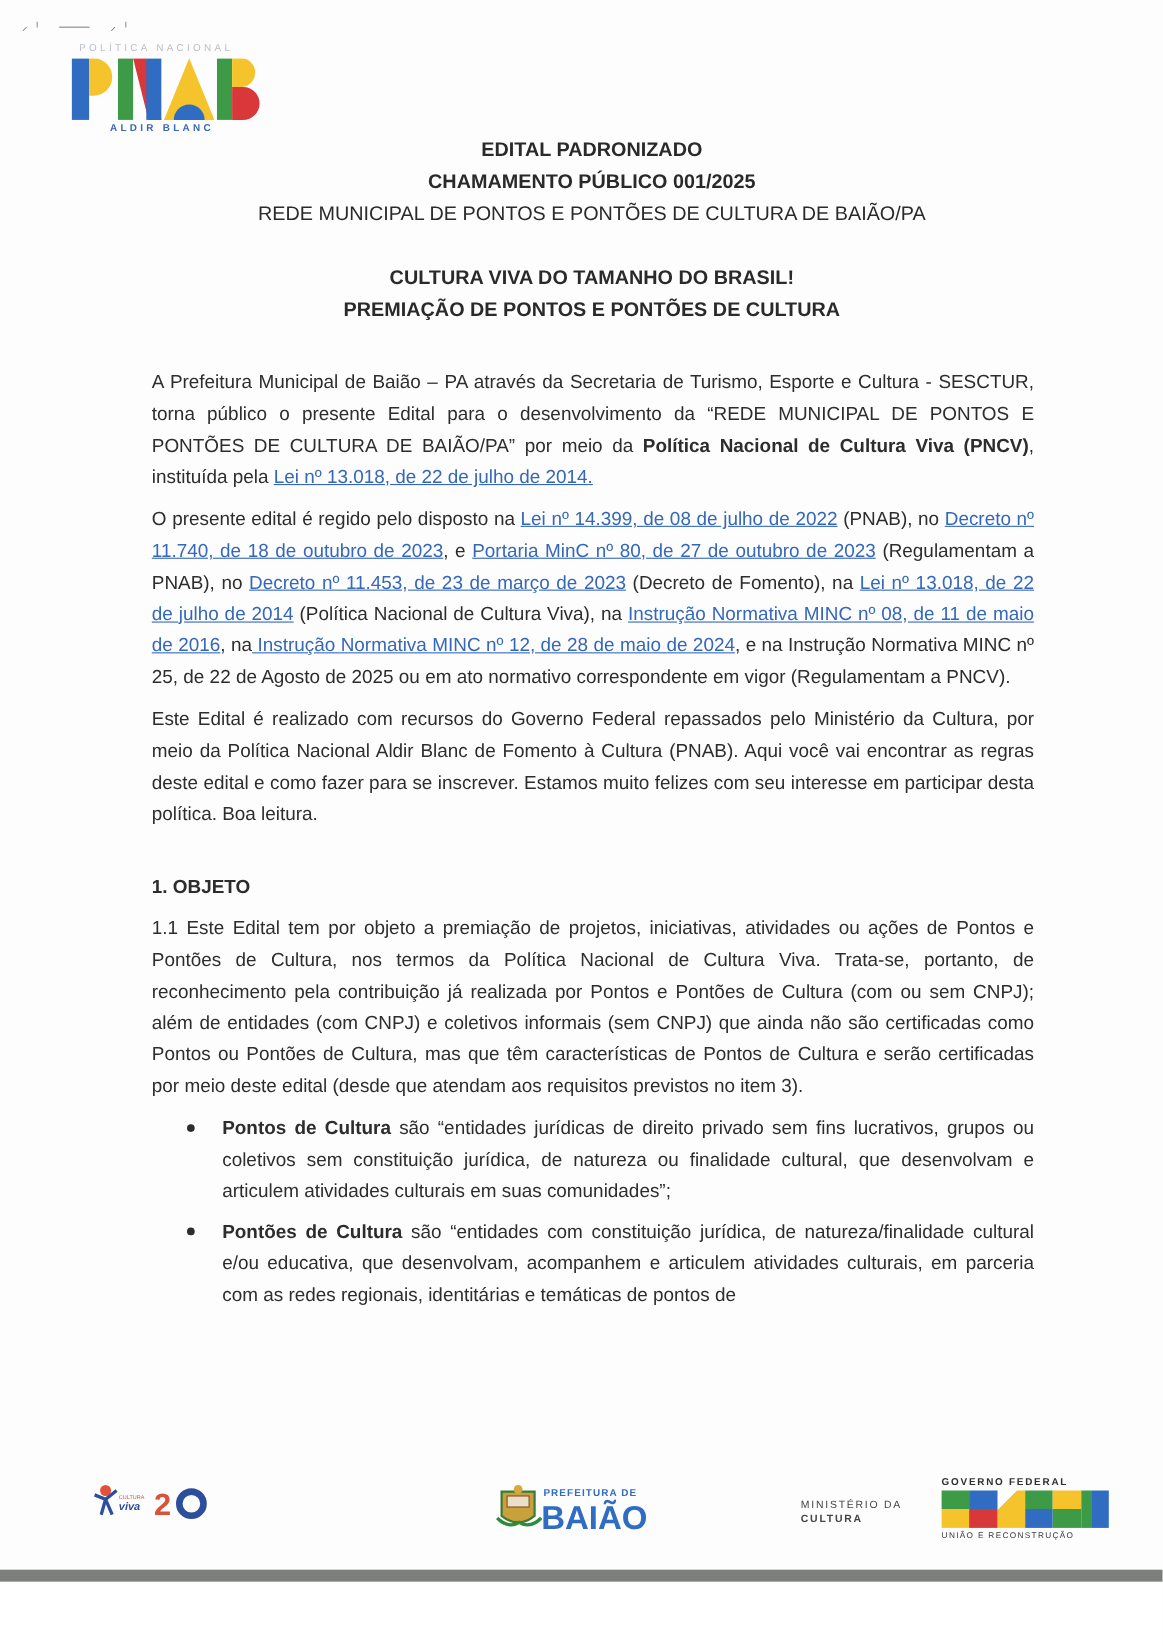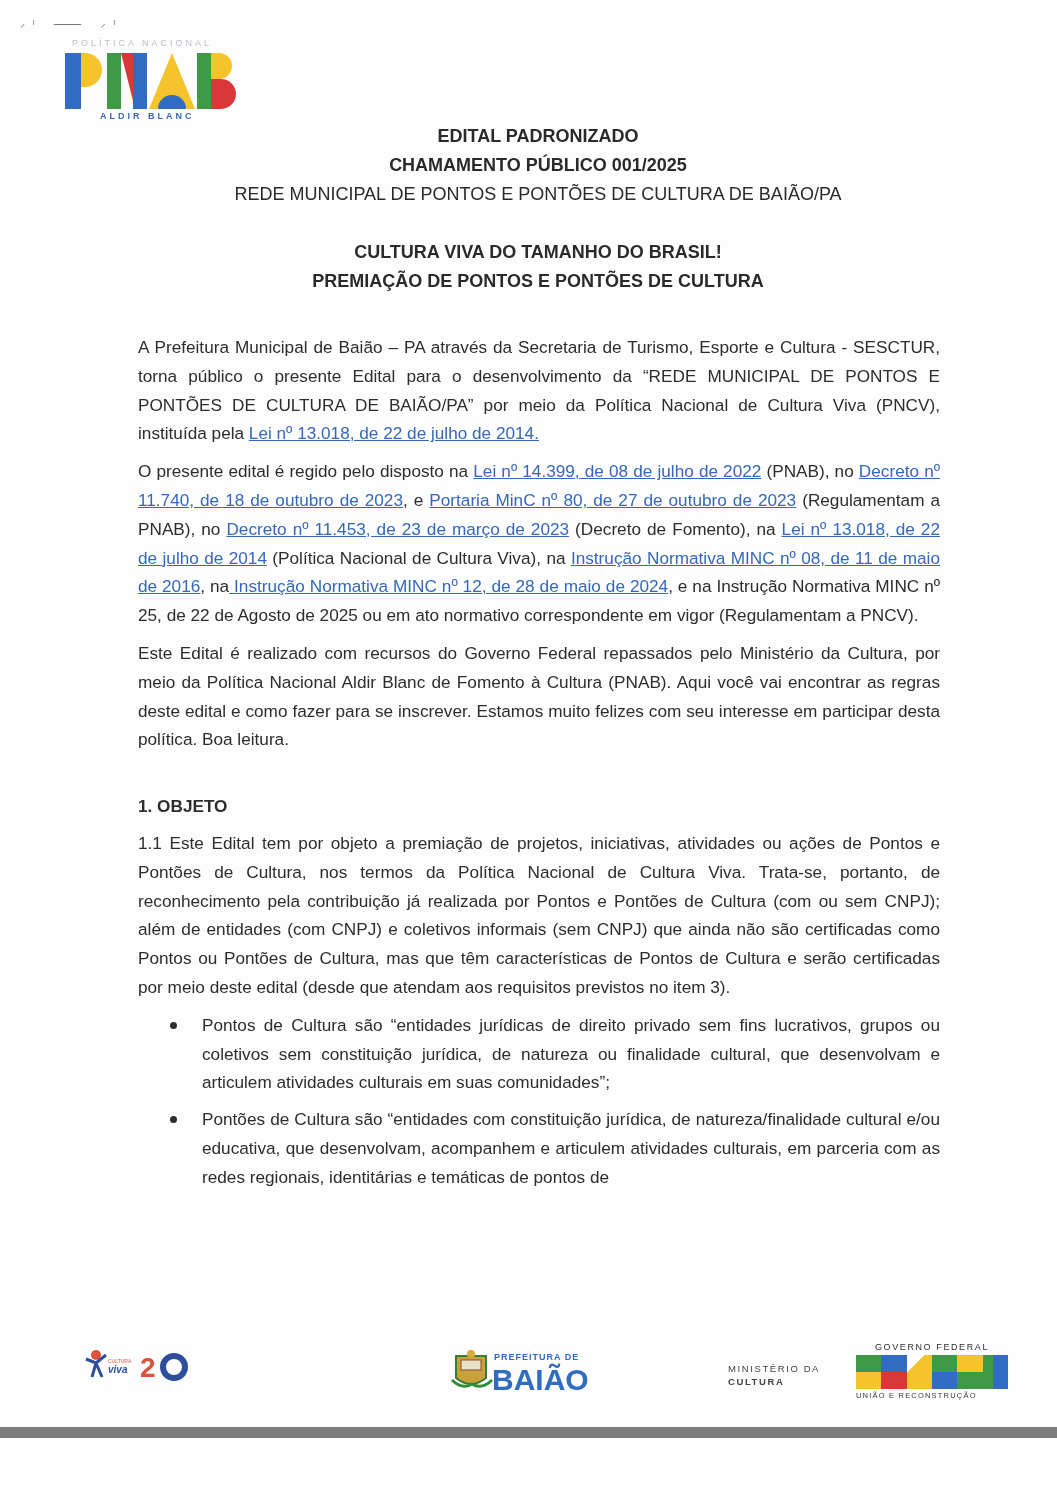--- a/index.html
+++ b/index.html
@@ -16,33 +16,33 @@
 
     
     .titles { position: absolute; left: 0; top: 122px; width: 1076px; text-align: center; font-size: 18px; line-height: 29px; color: #2a2a2a; }
     .titles .b { font-weight: bold; }
     .titles .gap { height: 29px; }
 
     
     .body { position: absolute; left: 138px; top: 333px; width: 802px; font-size: 17.2px; line-height: 28.8px; color: #2d2d2d; }
     .body p { margin: 0 0 9px 0; text-align: justify; }
     .body a { color: #3568b9; text-decoration: underline; }
-    .body b { font-weight: normal; margin-top: 20px; }
+    .body b { font-weight: bold; margin-top: 20px; }
     .section-title { font-weight: bold; margin: 38px 0 8px 0 !important; }
     ul.bullets { list-style: none; margin: 0; padding: 0 0 0 64px; }
     ul.bullets li { position: relative; margin-bottom: 8px; text-align: justify; }
     ul.bullets li::before { content: ""; position: absolute; left: -32px; top: 11px; width: 7px; height: 7px; border-radius: 50%; background: #2d2d2d; }
 
     
     .footer-cv { position: absolute; left: 82px; top: 1345px; width: 110px; height: 40px; }
     .footer-baiao { position: absolute; left: 450px; top: 1346px; width: 180px; height: 50px; }
     .footer-min { position: absolute; left: 728px; top: 1362px; width: 106px; text-align: left; font-size: 9.5px; letter-spacing: 1.6px; line-height: 13px; color: #444; }
     .footer-min .cult { font-weight: bold; }
     .footer-gov { position: absolute; left: 856px; top: 1342px; width: 152px; height: 70px; }
-    .gov-top { font-size: 9px; font-weight: normal; letter-spacing: 1.6px; color: #2f2f2f; text-align: center; }
+    .gov-top { font-size: 9px; font-weight: bold; letter-spacing: 1.6px; color: #2f2f2f; text-align: left; }
     .gov-word { display: flex; height: 34px; margin: 3px 0 2px 0; }
     .gov-word div { flex: 1; }
     .gov-bottom { font-size: 7.5px; letter-spacing: 1.2px; color: #3a3a3a; text-align: left; }
 
     .scan-bar { position: absolute; left: 0; top: 1427px; width: 1057px; height: 11px; background: #7c7f7c; }
     .scan-below { position: absolute; left: 0; top: 1438px; width: 1057px; height: 58px; background: #ffffff; }
   </style>
 </head>
 <body>
 

